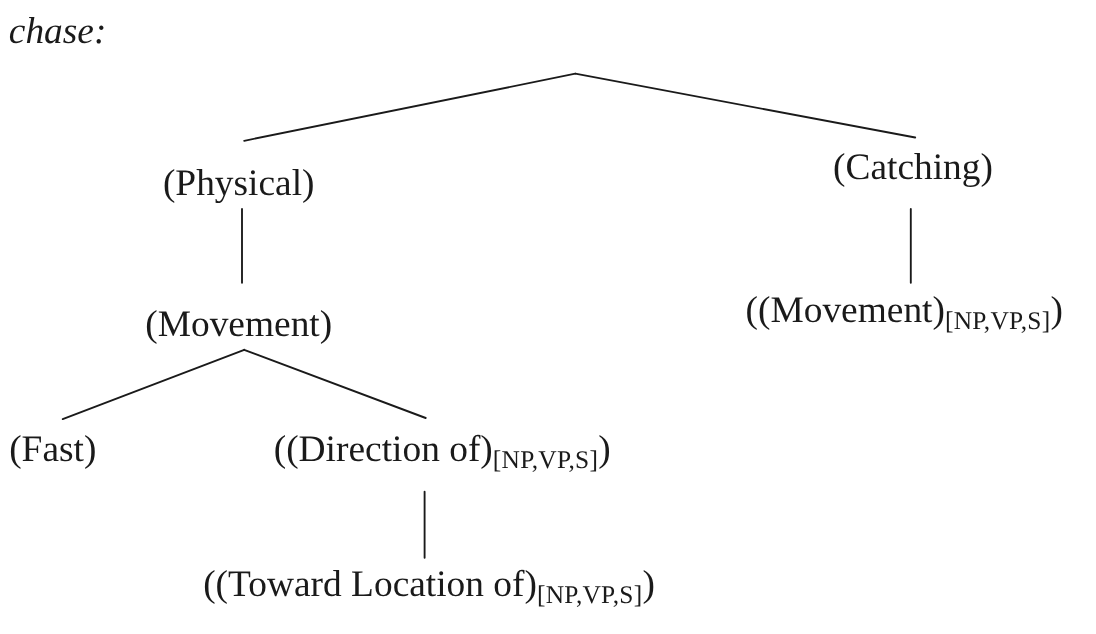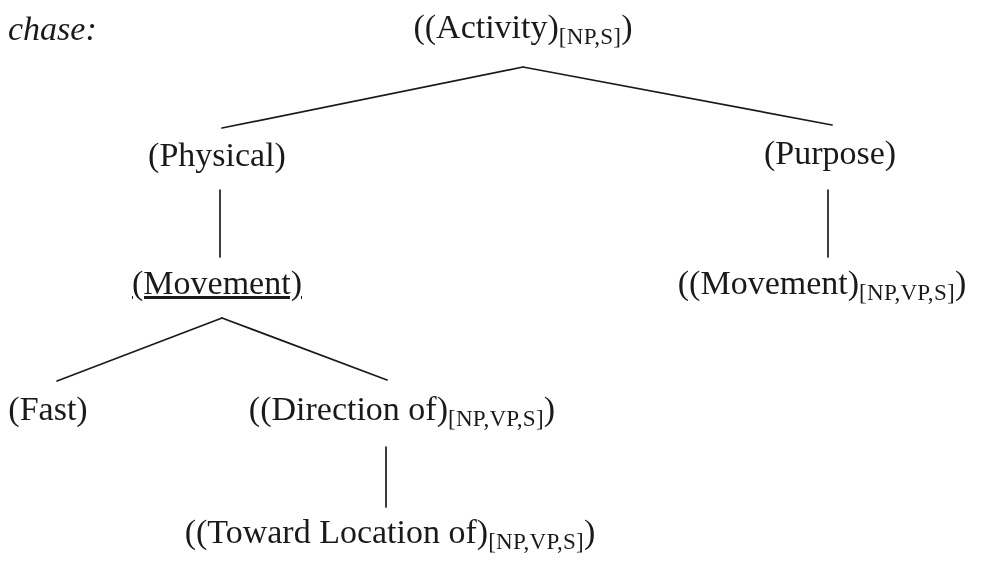--- a/index.html
+++ b/index.html
@@ -29,23 +29,23 @@
     font-size:34px;line-height:1.1;
     white-space:nowrap;
   }
   .node .sub{
     font-size:0.68em;
     vertical-align:-0.28em;
     letter-spacing:0.01em;
   }
   
   #n-activity {left:523px;top:8px;}
-  #n-physical {left:217px;top:136px;}
+  #n-physical {left:217px;top:148px;}
   #n-purpose  {left:830px;top:134px;}
-  #n-movement {left:217px;top:264px;text-decoration:underline;}
+  #n-movement {left:217px;top:276px;}
   #n-catching {left:822px;top:264px;}
   #n-fast     {left:48px; top:390px;}
   #n-direction{left:402px;top:390px;}
   #n-toward   {left:390px;top:513px;}
 </style>
 </head>
 <body>
 
 <div class="canvas">
 
@@ -54,25 +54,24 @@
     <line x1="523" y1="67" x2="832" y2="125"></line>
     <line x1="220" y1="190" x2="220" y2="257"></line>
     <line x1="828" y1="190" x2="828" y2="257"></line>
     <line x1="222" y1="318" x2="57" y2="381"></line>
     <line x1="222" y1="318" x2="387" y2="380"></line>
     <line x1="386" y1="447" x2="386" y2="507"></line>
   </svg>
 
   <div class="word-label">chase:</div>
 
-  <div class="node" id="n-activity"><span class="main">((Activity)</span><span class="sub">[NP,S]</span><span class="main">)</span></div>
 
   <div class="node" id="n-physical"><span class="main">(Physical)</span></div>
 
-  <div class="node" id="n-purpose"><span class="main">(Purpose)</span></div>
+  <div class="node" id="n-purpose"><span class="main">(Catching)</span></div>
 
   <div class="node" id="n-movement"><span class="main">(Movement)</span></div>
 
   <div class="node" id="n-catching"><span class="main">((Movement)</span><span class="sub">[NP,VP,S]</span><span class="main">)</span></div>
 
   <div class="node" id="n-fast"><span class="main">(Fast)</span></div>
 
   <div class="node" id="n-toward"><span class="main">((Toward Location of)</span><span class="sub">[NP,VP,S]</span><span class="main">)</span></div>
 
   <div class="node" id="n-direction"><span class="main">((Direction of)</span><span class="sub">[NP,VP,S]</span><span class="main">)</span></div>

